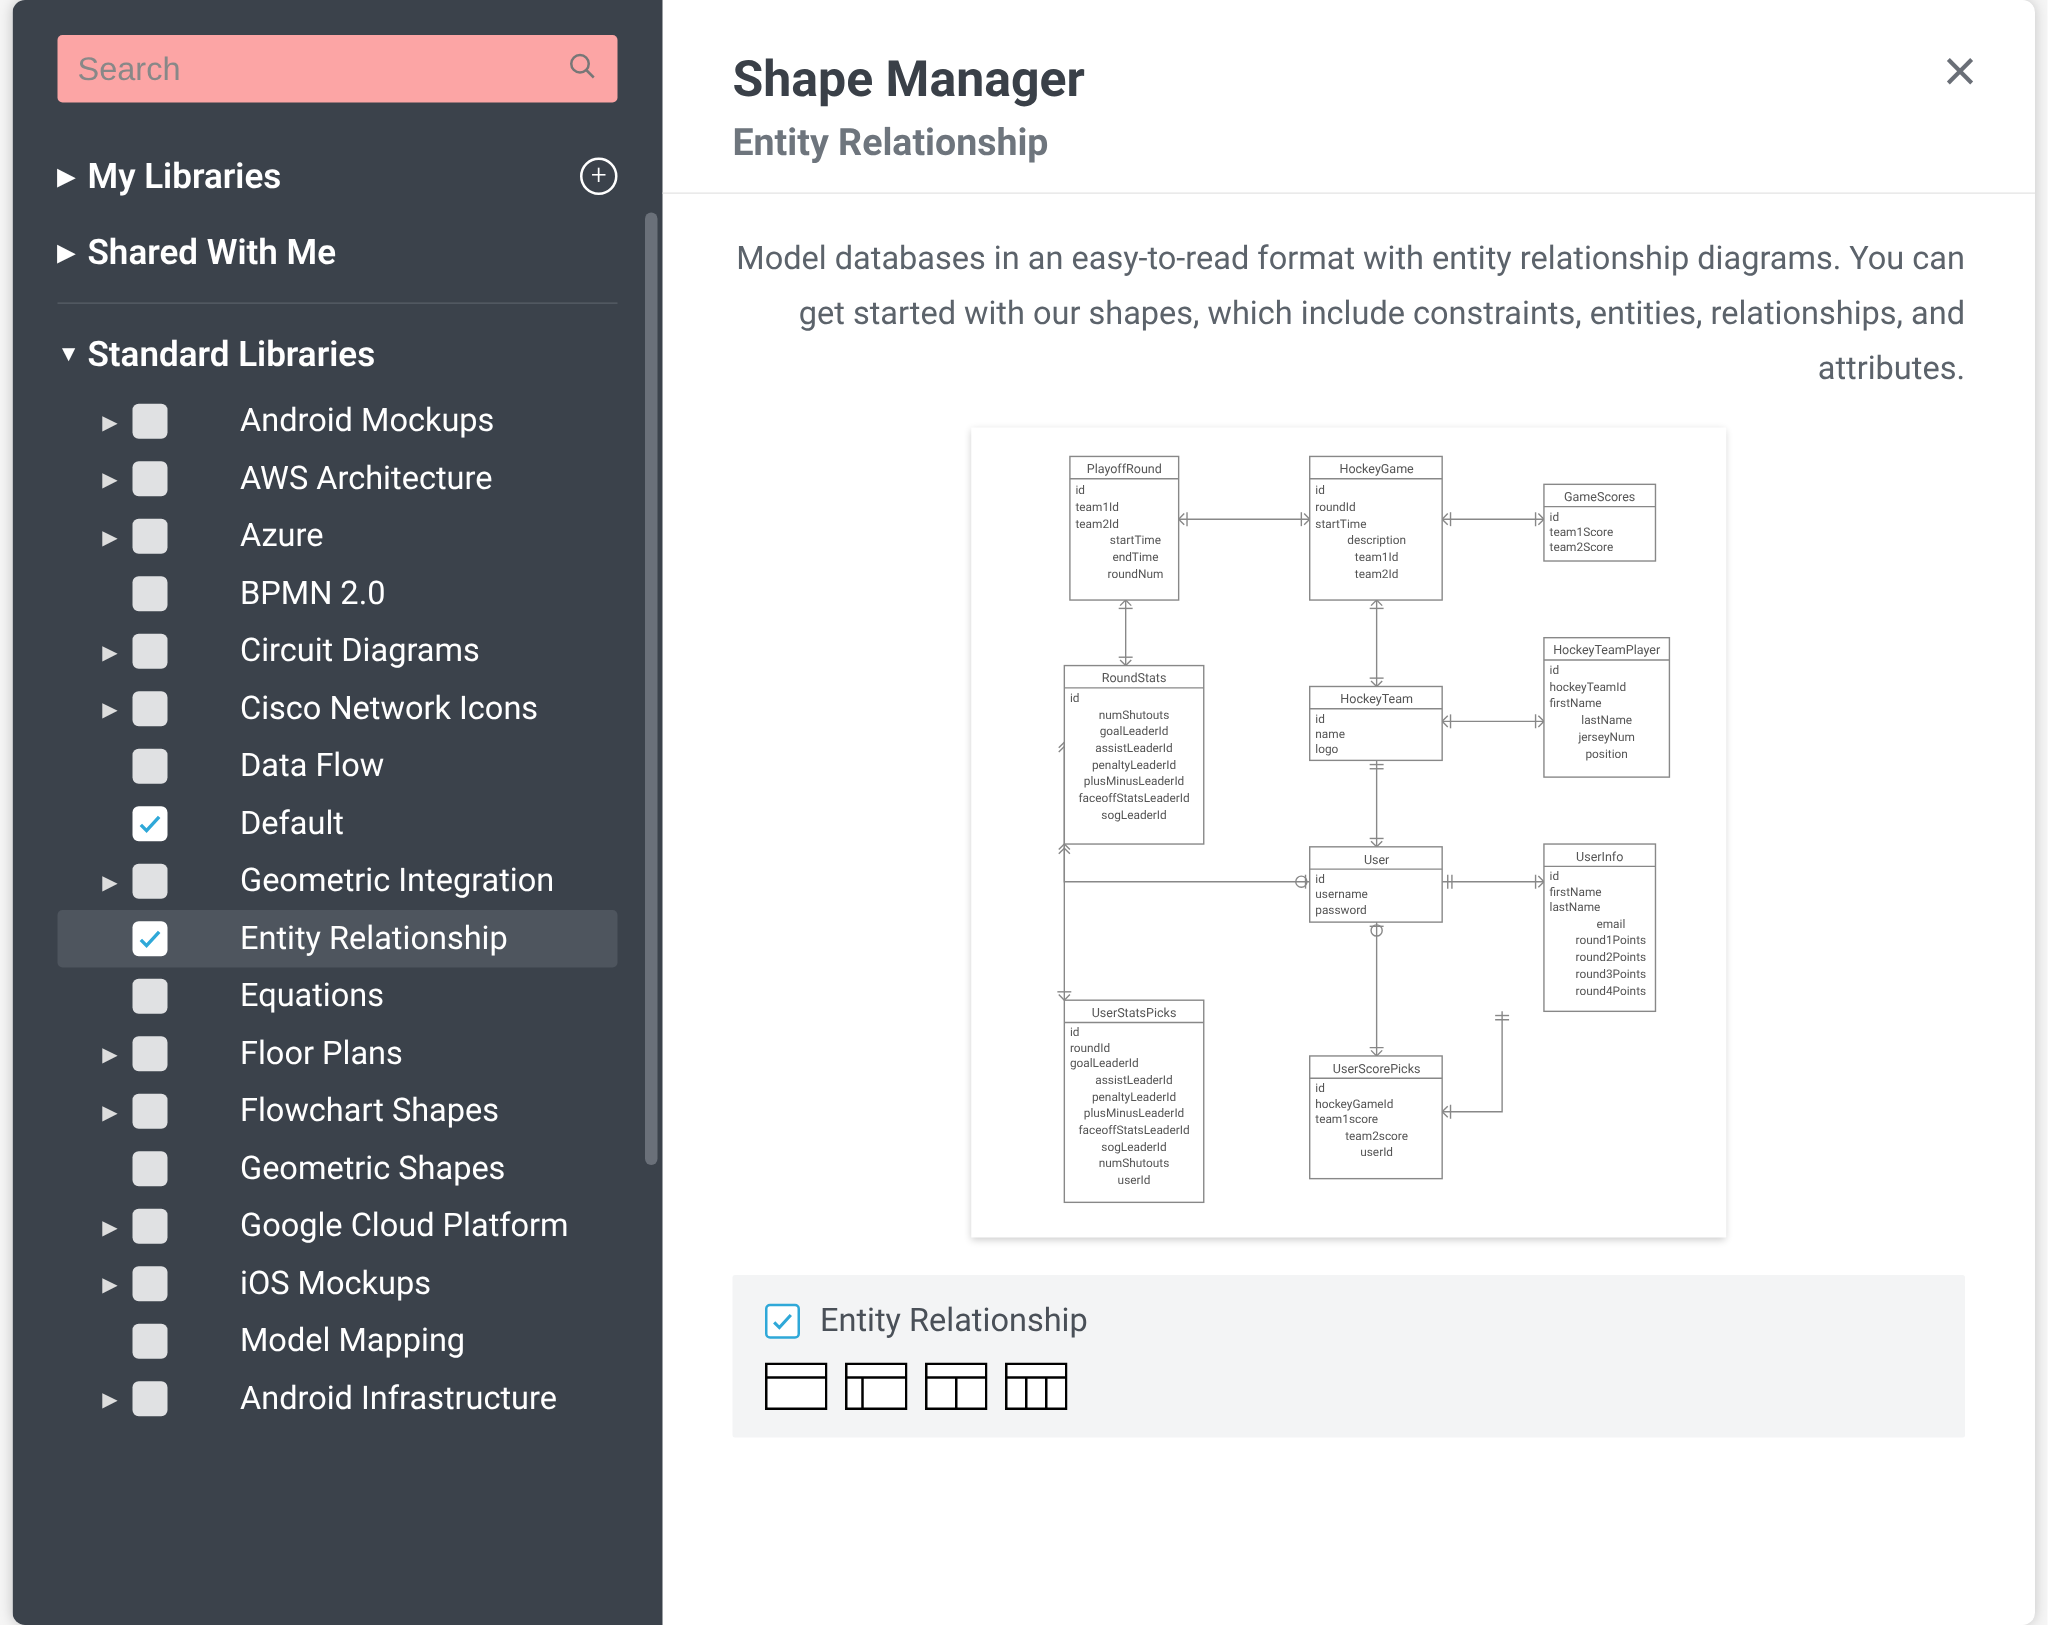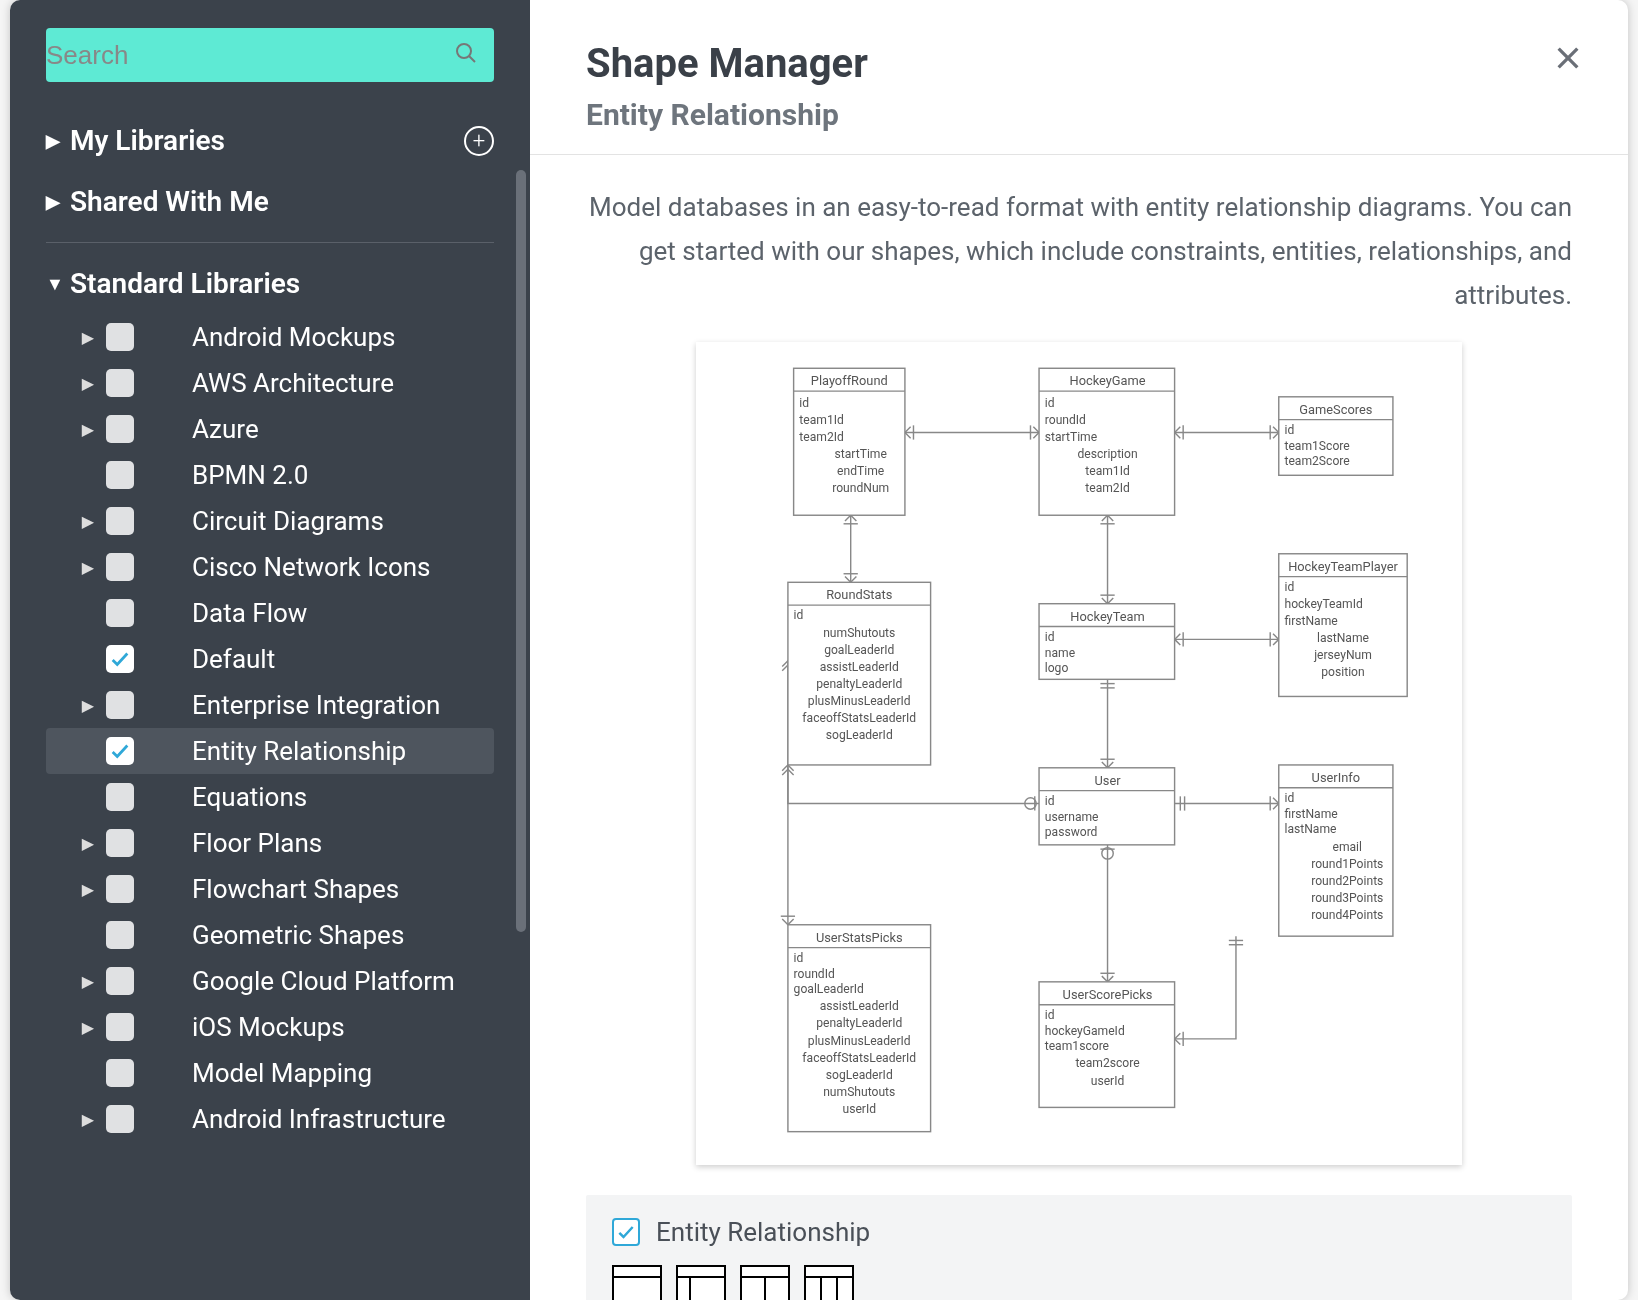--- a/index.html
+++ b/index.html
@@ -32,24 +32,24 @@
     padding: 28px 36px 18px 36px;
   }
   .search-wrap {
     position: relative;
   }
   .search-input {
     width: 100%;
     height: 54px;
     border: none;
     border-radius: 4px;
-    padding: 0 50px 0 0;
+    padding: 0 50px 0 16px;
     font-size: 26px;
     color: #555;
-    background: #5eead4;
+    background: #fca5a5;
   }
   .search-input::placeholder { color: #888; }
   .search-icon {
     position: absolute;
     right: 16px; top: 50%;
     transform: translateY(-50%);
     color: #777;
   }
   .import-btn {
     width: 100%;
@@ -185,21 +185,21 @@
     overflow-y: auto;
   }
   .description {
     font-size: 26px;
     color: #5c636b;
     line-height: 1.7;
     margin-bottom: 24px;
     text-align: right;
   }
   .diagram-preview {
-    width: 766px;
+    width: 604px;
     margin: 0 auto 30px auto;
     background: #fff;
     box-shadow: 0 2px 6px rgba(0,0,0,0.2);
     padding: 12px;
   }
   .diagram-svg { width: 100%; display: block; }
   .entity-box text { font-size: 8.5px; fill: #555; }
   .entity-box .title { font-size: 9px; text-anchor: middle; }
   .entity-box rect { fill: #fff; stroke: #888; stroke-width: 1; }
   .entity-box line { stroke: #888; stroke-width: 1; }
@@ -317,21 +317,21 @@
               <span class="checkbox checked">
                 <svg width="22" height="22" viewBox="0 0 24 24" fill="none" stroke="#2fa8d8" stroke-width="3">
                   <polyline points="4 13 9 18 20 6"></polyline>
                 </svg>
               </span>
               <span class="lib-label">Default</span>
             </div>
             <div class="lib-item">
               <span class="caret">▶</span>
               <span class="checkbox unchecked"></span>
-              <span class="lib-label">Enterprise Integration</span>
+              <span class="lib-label">Geometric Integration</span>
             </div>
             <div class="lib-item selected">
               <span class="caret hidden">▶</span>
               <span class="checkbox checked">
                 <svg width="22" height="22" viewBox="0 0 24 24" fill="none" stroke="#2fa8d8" stroke-width="3">
                   <polyline points="4 13 9 18 20 6"></polyline>
                 </svg>
               </span>
               <span class="lib-label">Entity Relationship</span>
             </div>

